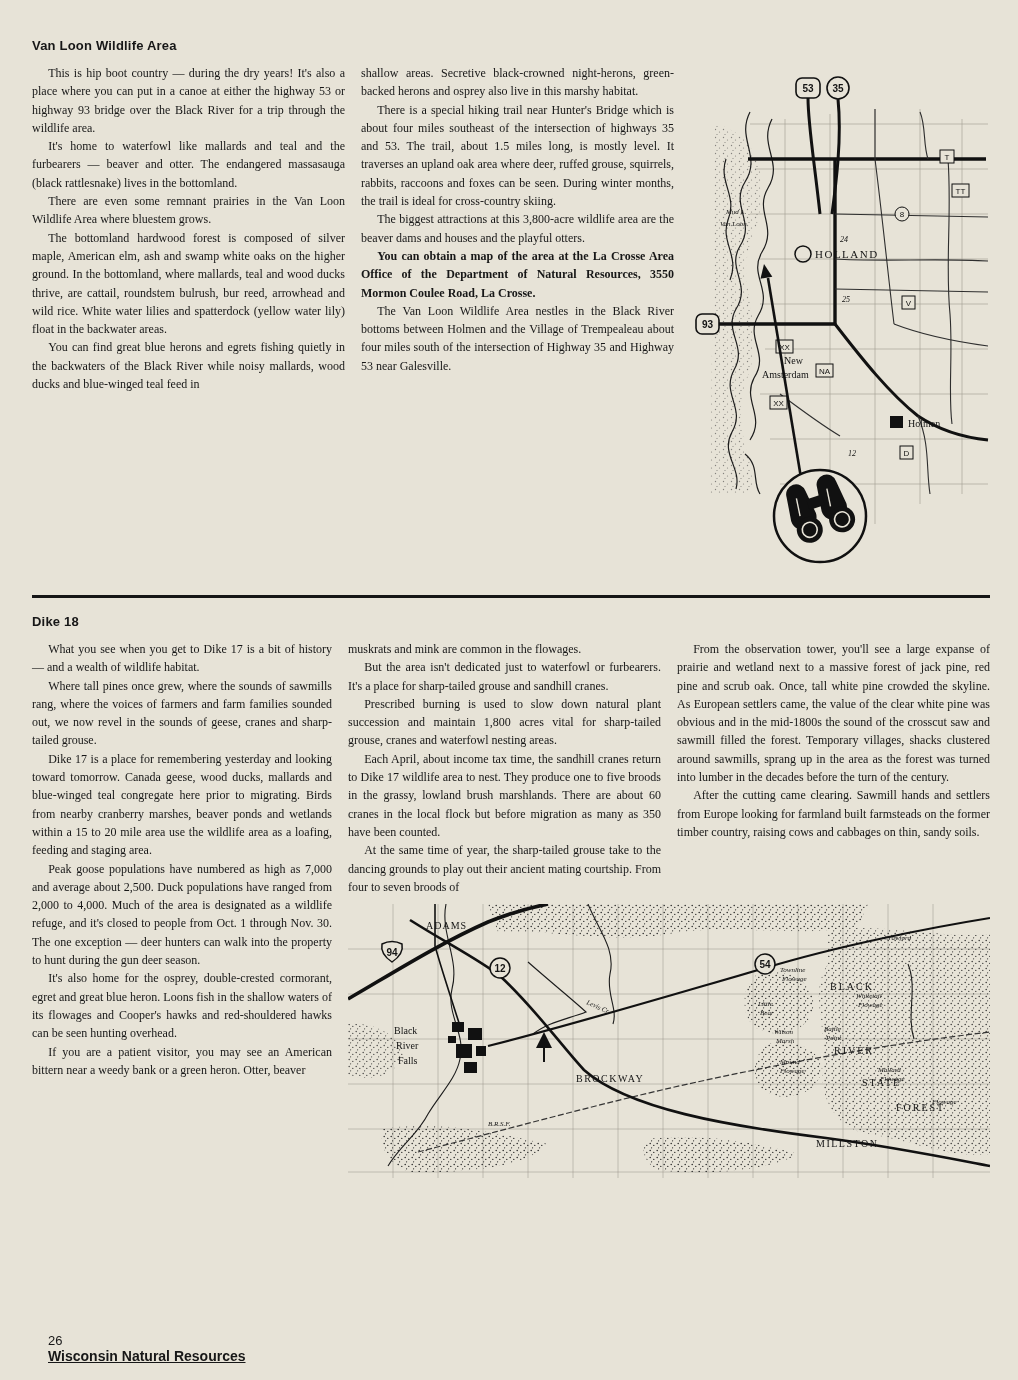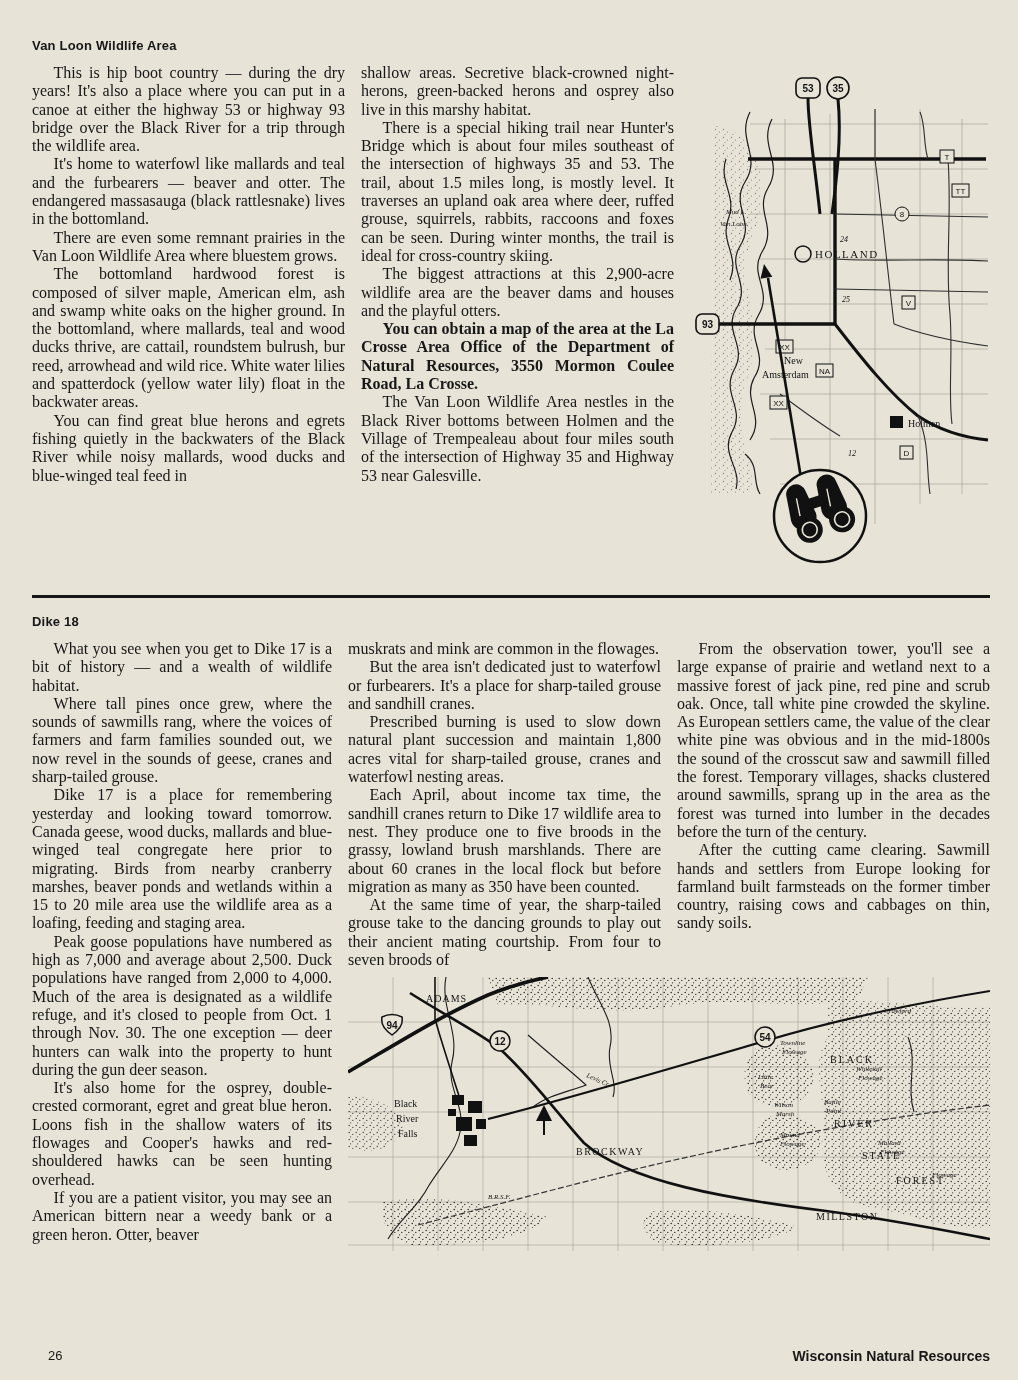--- a/index.html
+++ b/index.html
@@ -15,40 +15,41 @@
 
   h2.article-title {
     font-family:"Liberation Sans", sans-serif;
     font-weight:bold; font-size:13px;
     letter-spacing:.2px; margin-bottom:11px;
   }
 
   .section1 { display:flex; }
   .s1-text { width:642px; }
   .cols { display:flex; gap:16px; }
-  .col { width:313px; font-size:16px; line-height:18.3px; text-align:justify; }
+  .col { width:313px; font-size:12px; line-height:18.3px; text-align:justify; }
   .col p { text-indent:1.35em; }
   .col p.noindent { text-indent:0; }
   .col p.bold { font-weight:bold; }
 
   .map1-wrap { width:300px; margin-left:16px; margin-top:26px; }
 
   .divider { border:none; border-top:3px solid #161616; margin:22px 0 16px 0; width:958px; }
 
   .s2-body { display:flex; gap:16px; }
   .s2-right { width:642px; }
   .map2-wrap { width:642px; margin-top:8px; }
 
   .footer {
     position:absolute; left:0; right:0; bottom:16px;
     display:flex; justify-content:space-between;
     padding:0 28px 0 48px;
+    flex-direction:column;
   }
   .page-number { font-family:"Liberation Sans", sans-serif; font-size:13px; }
-  .publication { font-family:"Liberation Sans", sans-serif; font-weight:bold; font-size:14px; }
+  .publication { font-family:"Liberation Sans", sans-serif; font-weight:bold; font-size:14px;text-decoration:underline; }
 
   svg text { fill:#141414; }
   .t-shield { font-family:"Liberation Sans", sans-serif; font-weight:bold; font-size:10px; text-anchor:middle; }
   .t-town   { font-family:"Liberation Serif", serif; font-size:11px; letter-spacing:1.5px; }
   .t-town2  { font-family:"Liberation Serif", serif; font-size:10px; }
   .t-tiny   { font-family:"Liberation Serif", serif; font-style:italic; font-size:7px; }
   .t-caps   { font-family:"Liberation Serif", serif; font-size:10px; letter-spacing:2px; }
   .t-box    { font-family:"Liberation Sans", sans-serif; font-size:8px; text-anchor:middle; }
   .t-num    { font-family:"Liberation Serif", serif; font-style:italic; font-size:8px; }
 </style>
@@ -64,21 +65,21 @@
         <div class="col">
           <p>This is hip boot country — during the dry years! It's also a place where you can put in a canoe at either the highway 53 or highway 93 bridge over the Black River for a trip through the wildlife area.</p>
           <p>It's home to waterfowl like mallards and teal and the furbearers — beaver and otter. The endangered massasauga (black rattlesnake) lives in the bottomland.</p>
           <p>There are even some remnant prairies in the Van Loon Wildlife Area where bluestem grows.</p>
           <p>The bottomland hardwood forest is composed of silver maple, American elm, ash and swamp white oaks on the higher ground. In the bottomland, where mallards, teal and wood ducks thrive, are cattail, roundstem bulrush, bur reed, arrowhead and wild rice. White water lilies and spatterdock (yellow water lily) float in the backwater areas.</p>
           <p>You can find great blue herons and egrets fishing quietly in the backwaters of the Black River while noisy mallards, wood ducks and blue-winged teal feed in</p>
         </div>
         <div class="col">
           <p class="noindent">shallow areas. Secretive black-crowned night-herons, green-backed herons and osprey also live in this marshy habitat.</p>
           <p>There is a special hiking trail near Hunter's Bridge which is about four miles southeast of the intersection of highways 35 and 53. The trail, about 1.5 miles long, is mostly level. It traverses an upland oak area where deer, ruffed grouse, squirrels, rabbits, raccoons and foxes can be seen. During winter months, the trail is ideal for cross-country skiing.</p>
-          <p>The biggest attractions at this 2,900-acre wildlife area are the beaver dams and houses and the playful otters.</p>
+          <p>The biggest attractions at this 3,800-acre wildlife area are the beaver dams and houses and the playful otters.</p>
           <p class="bold">You can obtain a map of the area at the La Crosse Area Office of the Department of Natural Resources, 3550 Mormon Coulee Road, La Crosse.</p>
           <p>The Van Loon Wildlife Area nestles in the Black River bottoms between Holmen and the Village of Trempealeau about four miles south of the intersection of Highway 35 and Highway 53 near Galesville.</p>
         </div>
       </div>
     </div>
 
     <div class="map1-wrap">
       <svg viewBox="0 0 300 505" width="300" height="505">
         <defs>
           <pattern id="stip1" patternUnits="userSpaceOnUse" width="8" height="8">

